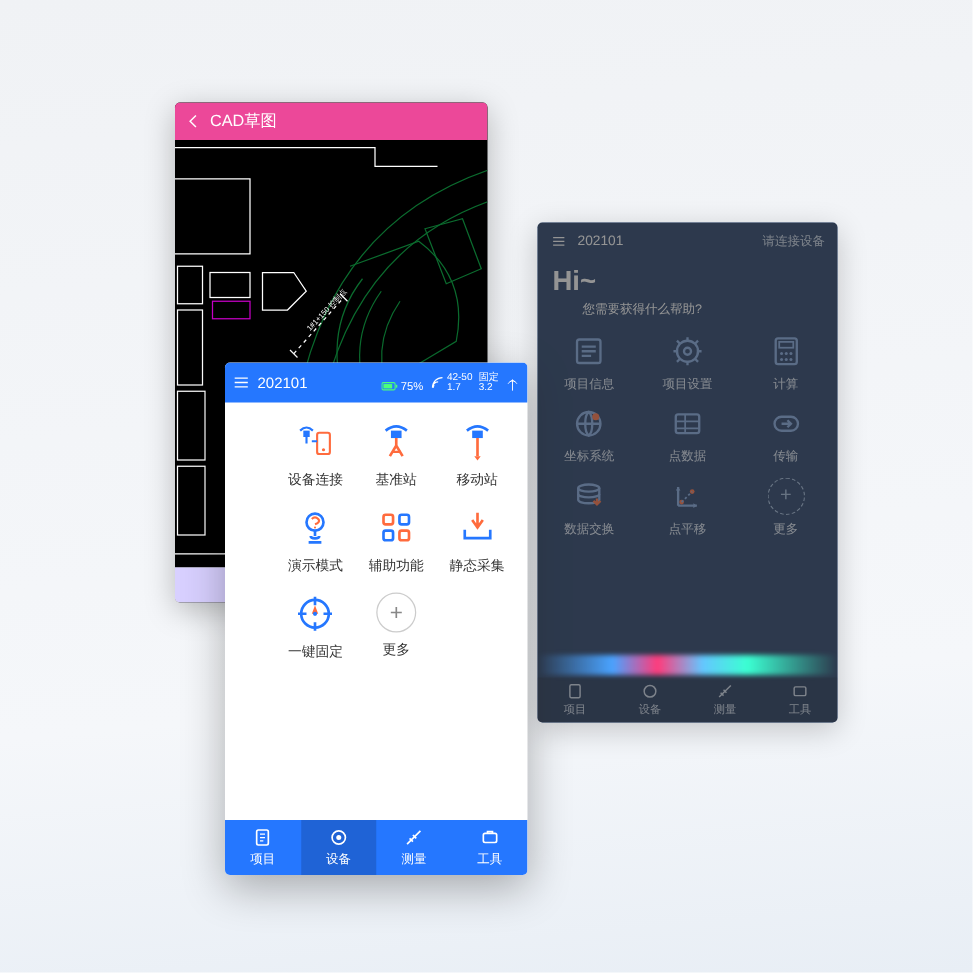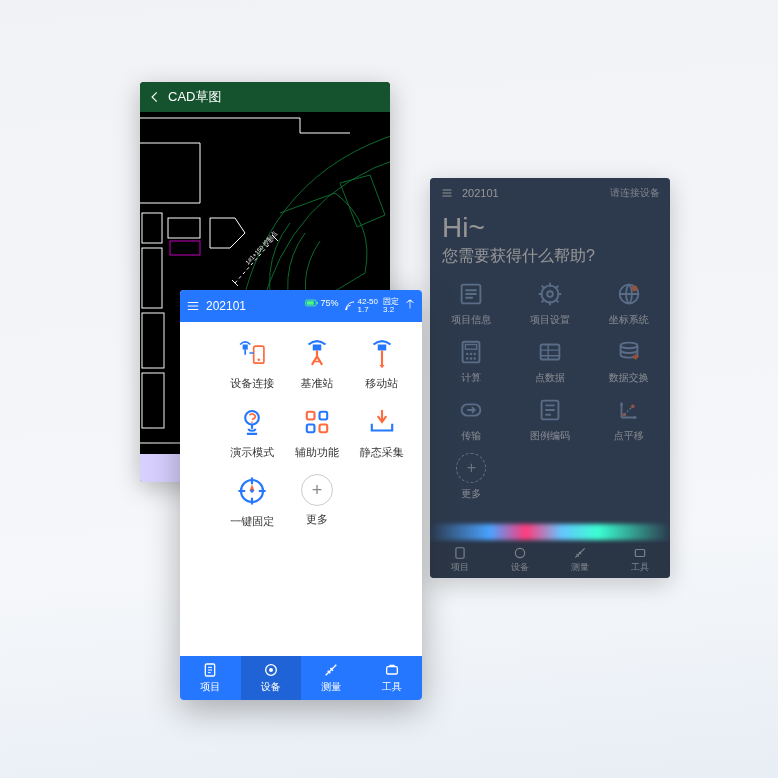--- a/index.html
+++ b/index.html
@@ -20,22 +20,22 @@
     position: absolute; inset: 0;
     background: rgba(60,60,60,.55);
     z-index: 5;
     pointer-events: none;
   }
   .assistant .topbar {
     display: flex; justify-content: space-between; align-items: center;
     padding: 8px 10px; font-size: 11px;
   }
   .assistant .topbar .menu-icon { width:14px; height:12px; }
-  .assistant .greeting { padding: 4px 12px 2px; font-size: 28px; font-weight: 400; }
-  .assistant .help { padding: 0 12px 12px; font-size: 16px; }
+  .assistant .greeting { padding: 4px 12px 2px; font-size: 22px; font-weight: 700; }
+  .assistant .help { padding: 0 12px 12px; font-size: 10px; margin-left: 24px; }
   .assistant .grid {
     display: grid; grid-template-columns: repeat(3, 1fr);
     gap: 10px 12px; padding: 0 8px;
   }
   .assistant .cell { display:flex; flex-direction:column; align-items:center; gap:4px; }
   .assistant .cell .aicon { width:30px; height:30px; display:flex; align-items:center; justify-content:center; }
   .assistant .cell .lbl { font-size: 10px; color:#dfe8f5; }
   .assistant .wave {
     position:absolute; bottom:38px; left:0; right:0; height:16px;
     background: linear-gradient(90deg, rgba(255,255,255,0) 0%, #4aa3ff 25%, #ff3b7b 40%, #64c6ff 55%, #3bffd2 70%, rgba(255,255,255,0) 100%);
@@ -58,21 +58,21 @@
   .cad {
     position: absolute;
     left: 140px; top: 82px;
     width: 250px; height: 400px;
     background: #000;
     border-radius: 4px;
     overflow: hidden;
     box-shadow: 0 6px 24px rgba(0,0,0,.25);
   }
   .cad .header {
-    height: 30px; background:#14532d; display:flex; align-items:center; padding:0 8px; gap:6px;
+    height: 30px; background:#ec4899; display:flex; align-items:center; padding:0 8px; gap:6px;
     color:#fff; font-size:13px;
   }
   .cad .header svg { width:14px; height:14px; }
   .cad .canvas { position:absolute; top:30px; bottom:28px; left:0; right:0; }
   .cad .canvas svg { width:100%; height:100%; }
   .cad .toolbar {
     position:absolute; bottom:0; left:0; right:0; height:28px;
     background:#fff; display:flex;
   }
   .cad .toolbtn {
@@ -89,21 +89,21 @@
     background:#fff; border-radius:4px;
     overflow:hidden;
     box-shadow: 0 10px 34px rgba(0,0,0,.3);
   }
   .device .header {
     height: 32px; background:#2577ff; display:flex; align-items:center;
     padding: 0 6px; color:#fff; font-size:11px; gap:6px;
   }
   .device .header .menu-icon{ width:14px; height:14px; flex-shrink:0;}
   .device .header .title { font-size:12px; flex:1; }
-  .device .header .status { display:flex; align-items:flex-start; gap:5px; }
+  .device .header .status { display:flex; align-items:flex-end; gap:5px; }
   .device .header .status-item { display:flex; align-items:center; gap:2px; font-size:9px; line-height:1; }
   .device .header .status-item .stack { display:flex; flex-direction:column; align-items:flex-start; font-size:8px; }
   .device .grid {
     display:grid; grid-template-columns: repeat(3, 1fr);
     padding: 14px 8px; gap: 14px 0; margin-left: 32px;
   }
   .device .cell { display:flex; flex-direction:column; align-items:center; gap:6px; }
   .device .cell .dicon { width:34px; height:34px; display:flex; align-items:center; justify-content:center; }
   .device .cell .lbl { font-size:11px; color:#333; }
   .device .bottomnav {
@@ -150,84 +150,75 @@
     <div class="cell">
       <div class="aicon">
           <svg viewBox="0 0 32 32">
             <circle cx="16" cy="16" r="9" fill="none" stroke="#7fa6e0" stroke-width="2"></circle>
             <circle cx="16" cy="16" r="3" fill="none" stroke="#7fa6e0" stroke-width="2"></circle>
             <path d="M16 4v4M16 24v4M4 16h4M24 16h4M7 7l3 3M22 22l3 3M25 7l-3 3M10 22l-3 3" stroke="#7fa6e0" stroke-width="2"></path>
           </svg>
         </div>
       <div class="lbl">项目设置</div>
     </div>
-    <div class="cell">
-      <div class="aicon">
-          <svg viewBox="0 0 32 32">
-            <circle cx="16" cy="16" r="10" fill="none" stroke="#7fa6e0" stroke-width="2"></circle>
-            <path d="M6 16h20M16 6c4 3 4 17 0 20c-4-3-4-17 0-20z" fill="none" stroke="#7fa6e0" stroke-width="2"></path>
-            <circle cx="22" cy="10" r="3" fill="#ff6b3d"></circle>
-          </svg>
-        </div>
-      <div class="lbl">坐标系统</div>
-    </div>
-
     <div class="cell">
       <div class="aicon">
           <svg viewBox="0 0 32 32">
             <rect x="7" y="5" width="18" height="22" rx="2" fill="none" stroke="#7fa6e0" stroke-width="2"></rect>
             <rect x="10" y="8" width="12" height="5" fill="none" stroke="#7fa6e0" stroke-width="1.5"></rect>
             <circle cx="12" cy="18" r="1.3" fill="#7fa6e0"></circle>
             <circle cx="16" cy="18" r="1.3" fill="#7fa6e0"></circle>
             <circle cx="20" cy="18" r="1.3" fill="#7fa6e0"></circle>
             <circle cx="12" cy="23" r="1.3" fill="#7fa6e0"></circle>
             <circle cx="16" cy="23" r="1.3" fill="#7fa6e0"></circle>
             <circle cx="20" cy="23" r="1.3" fill="#7fa6e0"></circle>
           </svg>
         </div>
       <div class="lbl">计算</div>
     </div>
+
+    <div class="cell">
+      <div class="aicon">
+          <svg viewBox="0 0 32 32">
+            <circle cx="16" cy="16" r="10" fill="none" stroke="#7fa6e0" stroke-width="2"></circle>
+            <path d="M6 16h20M16 6c4 3 4 17 0 20c-4-3-4-17 0-20z" fill="none" stroke="#7fa6e0" stroke-width="2"></path>
+            <circle cx="22" cy="10" r="3" fill="#ff6b3d"></circle>
+          </svg>
+        </div>
+      <div class="lbl">坐标系统</div>
+    </div>
     <div class="cell">
       <div class="aicon">
           <svg viewBox="0 0 32 32">
             <rect x="6" y="8" width="20" height="16" rx="2" fill="none" stroke="#7fa6e0" stroke-width="2"></rect>
             <path d="M6 14h20M6 20h20M14 8v16" stroke="#7fa6e0" stroke-width="1.5"></path>
           </svg>
         </div>
       <div class="lbl">点数据</div>
     </div>
+    <div class="cell">
+      <div class="aicon">
+          <svg viewBox="0 0 32 32">
+            <rect x="6" y="10" width="20" height="12" rx="6" fill="none" stroke="#7fa6e0" stroke-width="2"></rect>
+            <path d="M12 16h8m-3-3l3 3-3 3" stroke="#7fa6e0" stroke-width="2" fill="none"></path>
+          </svg>
+        </div>
+      <div class="lbl">传输</div>
+    </div>
+
     <div class="cell">
       <div class="aicon">
           <svg viewBox="0 0 32 32">
             <ellipse cx="16" cy="9" rx="9" ry="3" fill="none" stroke="#7fa6e0" stroke-width="2"></ellipse>
             <path d="M7 9v10c0 1.7 4 3 9 3s9-1.3 9-3V9" fill="none" stroke="#7fa6e0" stroke-width="2"></path>
             <path d="M7 14c0 1.7 4 3 9 3s9-1.3 9-3" fill="none" stroke="#7fa6e0" stroke-width="2"></path>
             <path d="M20 20l3 3l3-3M23 23v-5" stroke="#ff6b3d" stroke-width="2" fill="none"></path>
           </svg>
         </div>
       <div class="lbl">数据交换</div>
-    </div>
-
-    <div class="cell">
-      <div class="aicon">
-          <svg viewBox="0 0 32 32">
-            <rect x="6" y="10" width="20" height="12" rx="6" fill="none" stroke="#7fa6e0" stroke-width="2"></rect>
-            <path d="M12 16h8m-3-3l3 3-3 3" stroke="#7fa6e0" stroke-width="2" fill="none"></path>
-          </svg>
-        </div>
-      <div class="lbl">传输</div>
-    </div>
-    <div class="cell">
-      <div class="aicon">
-          <svg viewBox="0 0 32 32">
-            <rect x="7" y="6" width="18" height="20" rx="2" fill="none" stroke="#7fa6e0" stroke-width="2"></rect>
-            <path d="M11 11h10M11 16h10M11 21h6" stroke="#7fa6e0" stroke-width="2"></path>
-          </svg>
-        </div>
-      <div class="lbl">图例编码</div>
     </div>
     <div class="cell">
       <div class="aicon">
           <svg viewBox="0 0 32 32">
             <path d="M8 24V8M8 24h16" stroke="#7fa6e0" stroke-width="2"></path>
             <path d="M8 8l-2 3h4zM24 24l-3-2v4z" fill="#7fa6e0"></path>
             <circle cx="11" cy="21" r="2" fill="#ff6b3d"></circle>
             <circle cx="20" cy="12" r="2" fill="#ff6b3d"></circle>
             <path d="M11 21l9-9" stroke="#7fa6e0" stroke-width="1.5" stroke-dasharray="2 2"></path>
           </svg>

